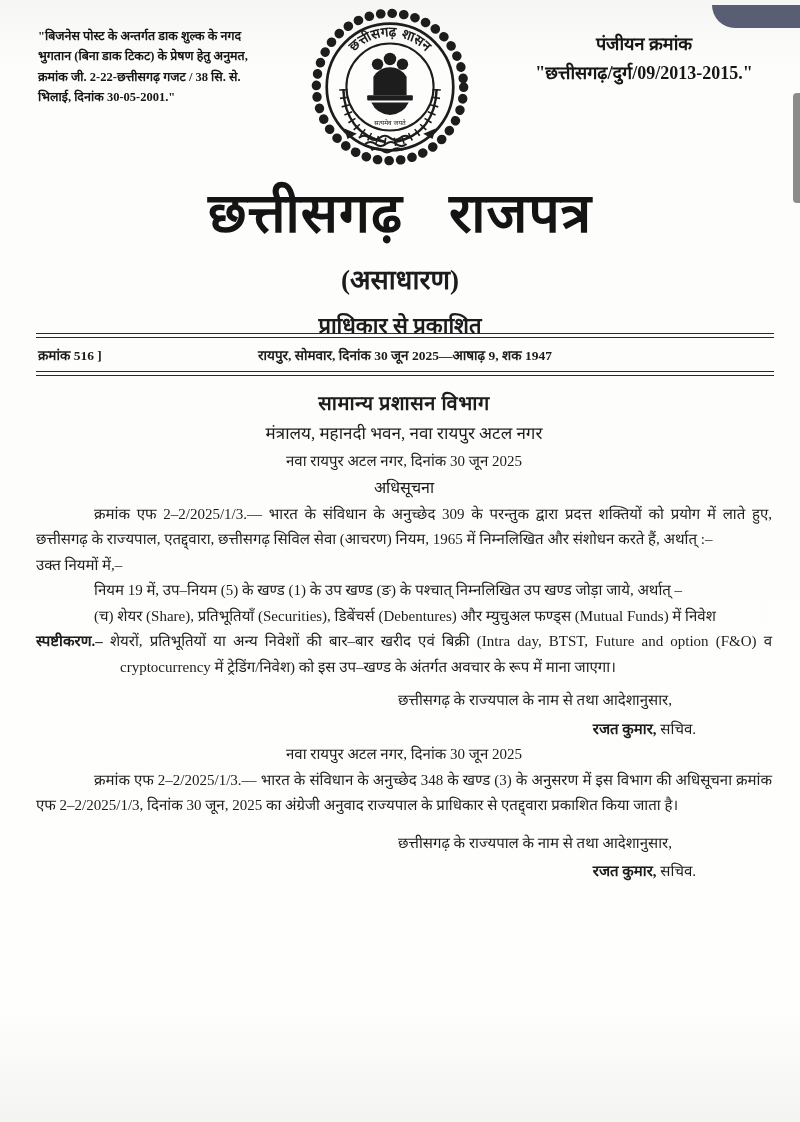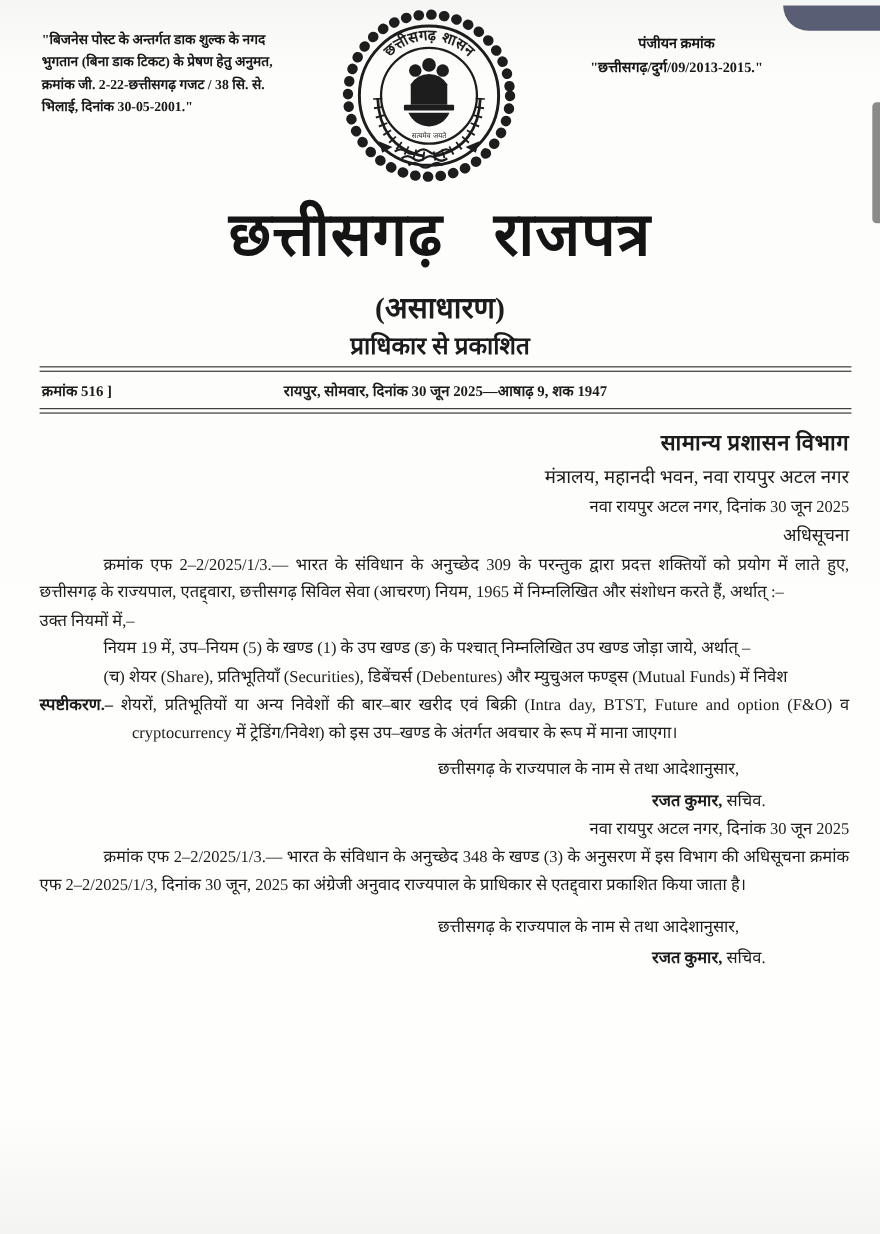--- a/index.html
+++ b/index.html
@@ -18,40 +18,40 @@
     position:absolute; top:93px; right:0; width:7px; height:110px;
     background:#8b8b8b; border-radius:4px 0 0 4px;
   }
   
   .hdr-note {
     position:absolute; left:38px; top:26px; width:234px;
     font-size:12.5px; font-weight:bold; line-height:1.62; color:#161616;
     text-align:left;
   }
   .hdr-right {
-    position:absolute; left:486px; top:30px; width:258px; text-align:center;
-    font-size:13px; font-weight:bold; line-height:1.6; color:#161616;
+    position:absolute; left:515px; top:30px; width:258px; text-align:center;
+    font-size:18px; font-weight:bold; line-height:1.6; color:#161616;
   }
   .emblem { position:absolute; left:306px; top:4px; width:168px; height:166px; }
   
   .masthead { position:absolute; top:184px; left:0; width:100%; text-align:center; }
   .title { font-size:55px; font-weight:bold; letter-spacing:1px; line-height:1.1; color:#141414; }
   .title .w1 { margin-right:46px; }
   .subtitle { font-size:27px; font-weight:bold; margin-top:15px; }
-  .authority { font-size:22px; font-weight:bold; margin-top:1px; }
+  .authority { font-size:22px; font-weight:bold; margin-top:12px; }
   
   .band { position:absolute; top:333px; left:36px; right:26px; }
   .rule-double { height:3px; border-top:1.6px solid #2a2a2a; border-bottom:1.2px solid #2a2a2a; }
   .band-row { position:relative; height:33px; display:flex; align-items:center; }
   .band-issue { position:absolute; left:2px; font-weight:bold; font-size:13.5px; }
   .band-date { width:100%; text-align:center; font-weight:bold; font-size:13.5px; }
   
   .doc-body { position:absolute; top:386px; left:36px; right:28px; font-size:15px; line-height:1.7; text-align:justify; }
   .doc-body p { margin:0; }
-  .center { text-align:right; }
+  .center { text-align:center; }
   .dept { font-size:20px; font-weight:600; letter-spacing:0.5px; }
   .addr { font-size:17px; margin-top:2px; }
   .pd1 { font-size:15px; margin-top:18px; }
   .noti { font-size:16px; margin-top:12px; }
   .p1 { margin-top:12px; text-indent:58px; }
   .sansodhan { font-size:16px; }
   .ukt { text-align:left; }
   .p2 { margin-top:4px; text-indent:58px; }
   .p3 { margin-top:10px; text-indent:58px; }
   .expl { margin-top:16px; padding-left:84px; text-indent:-84px; }

